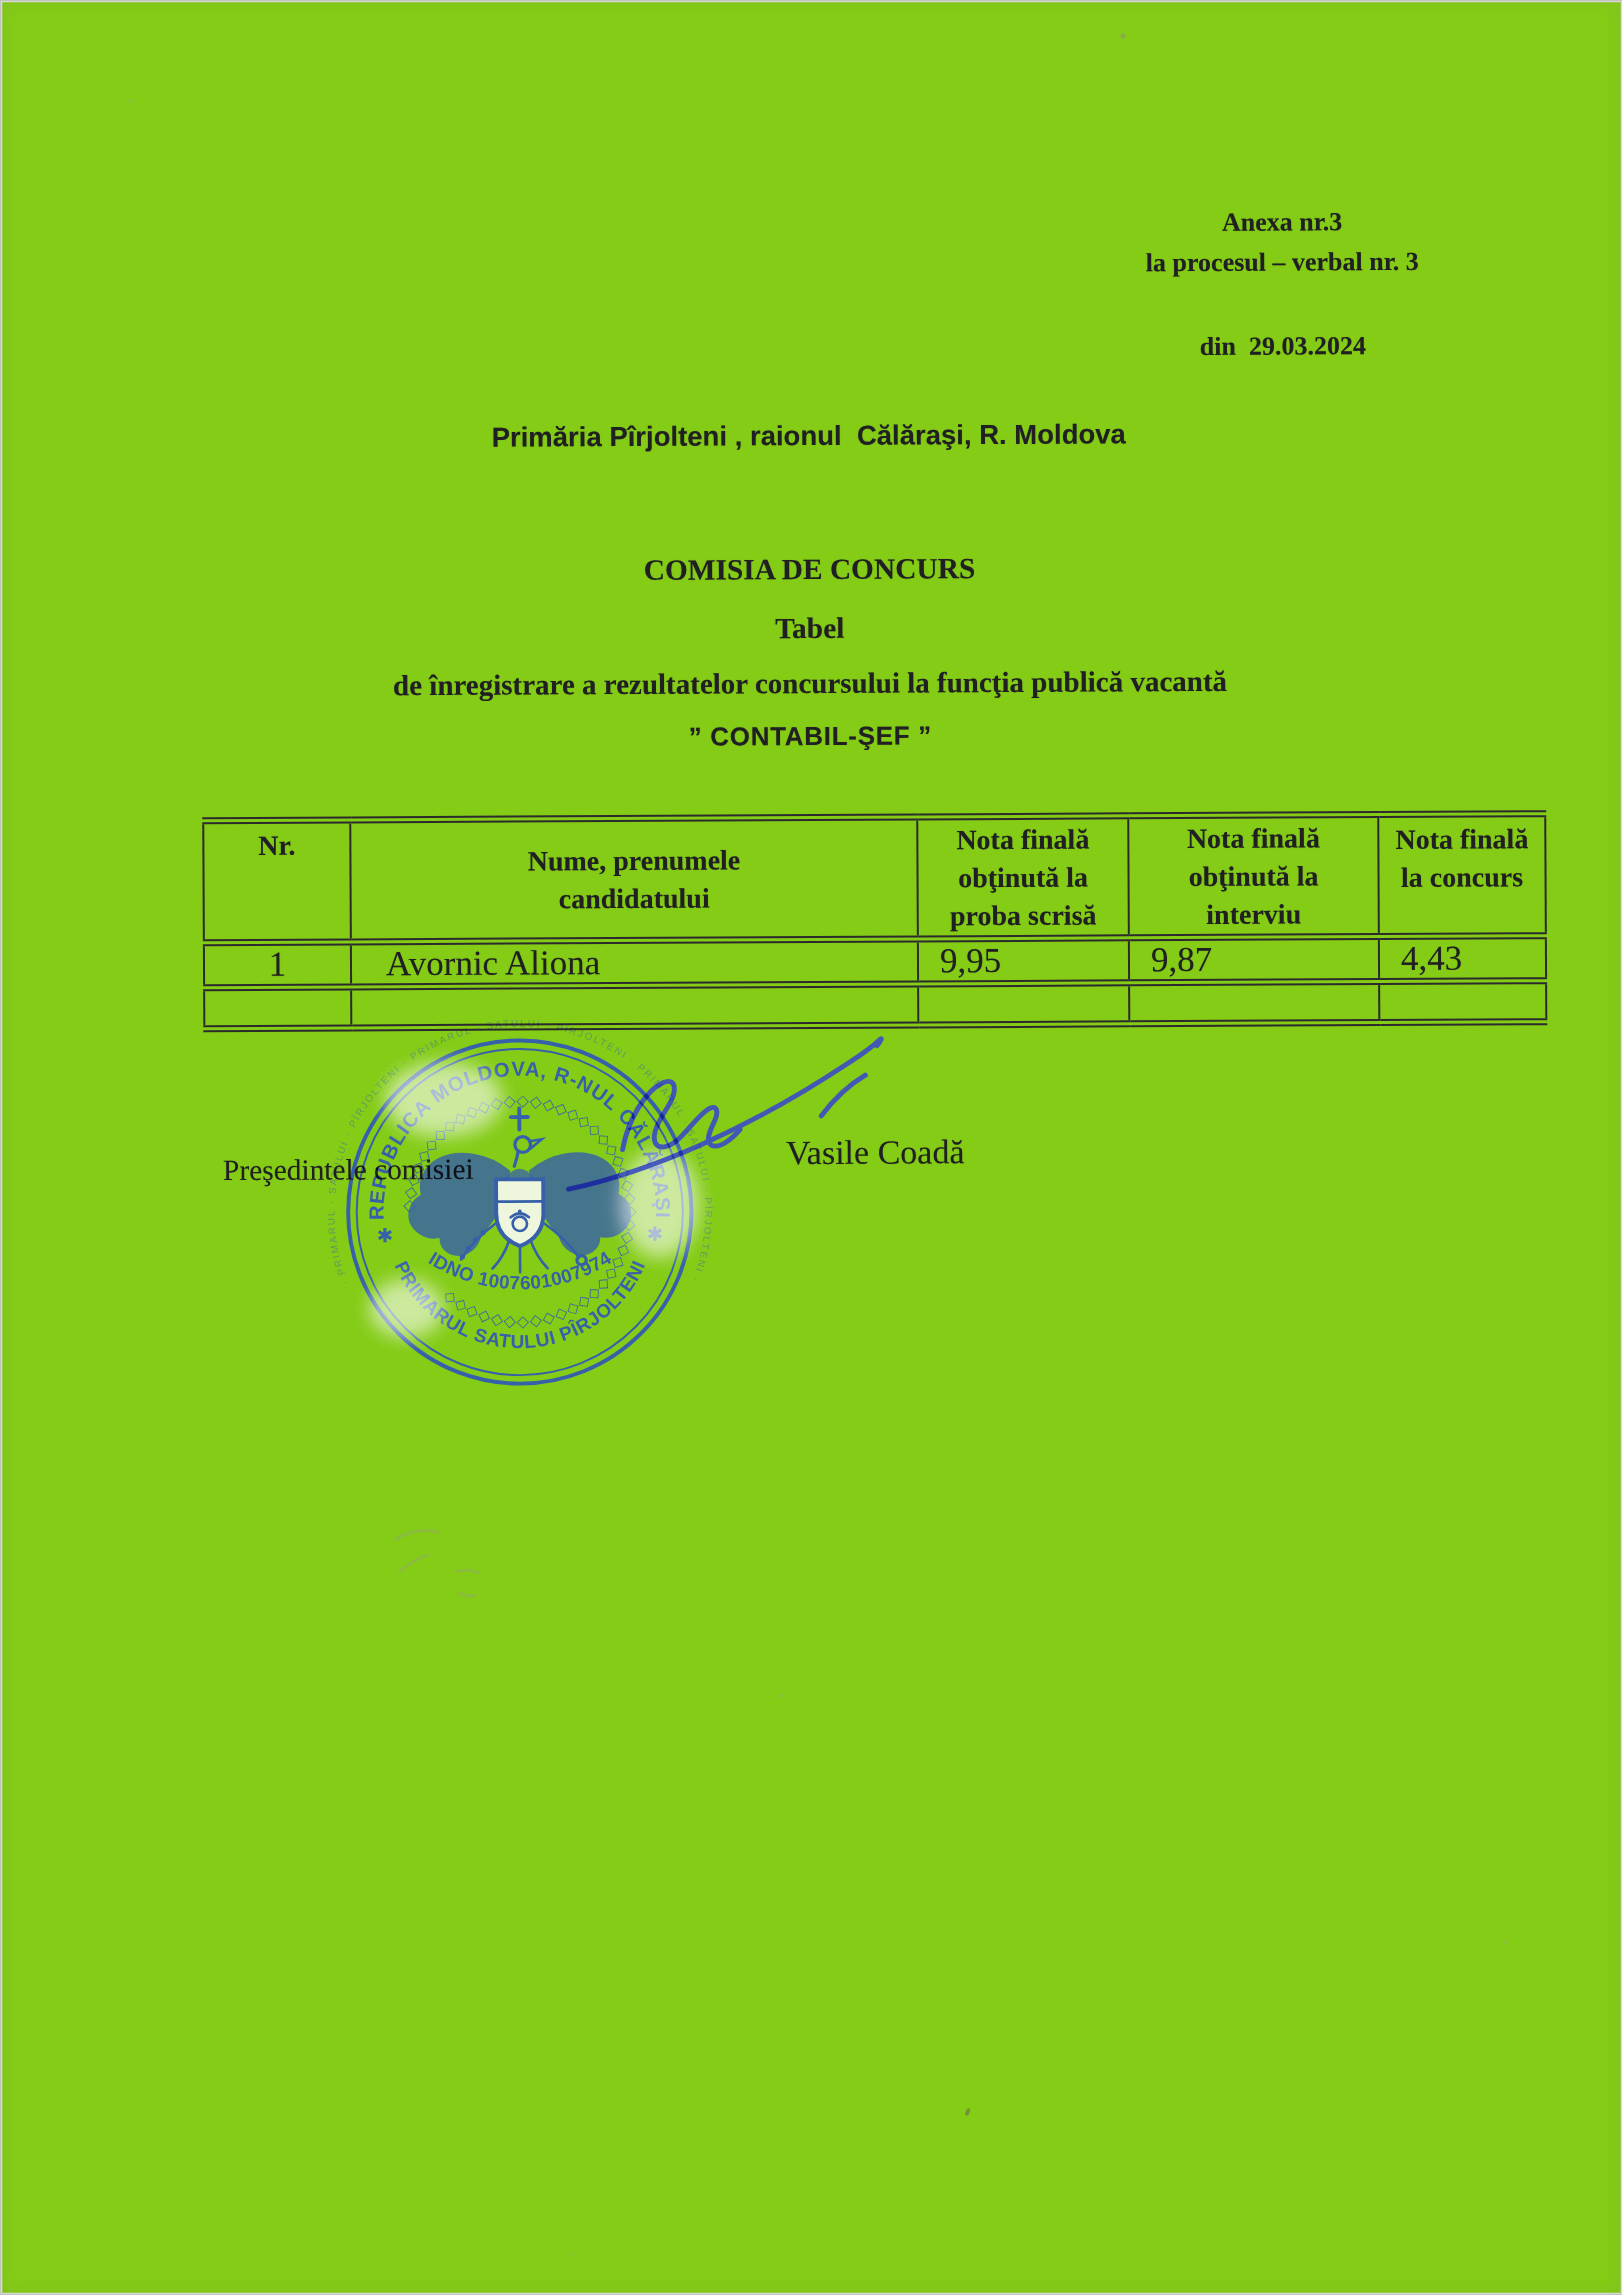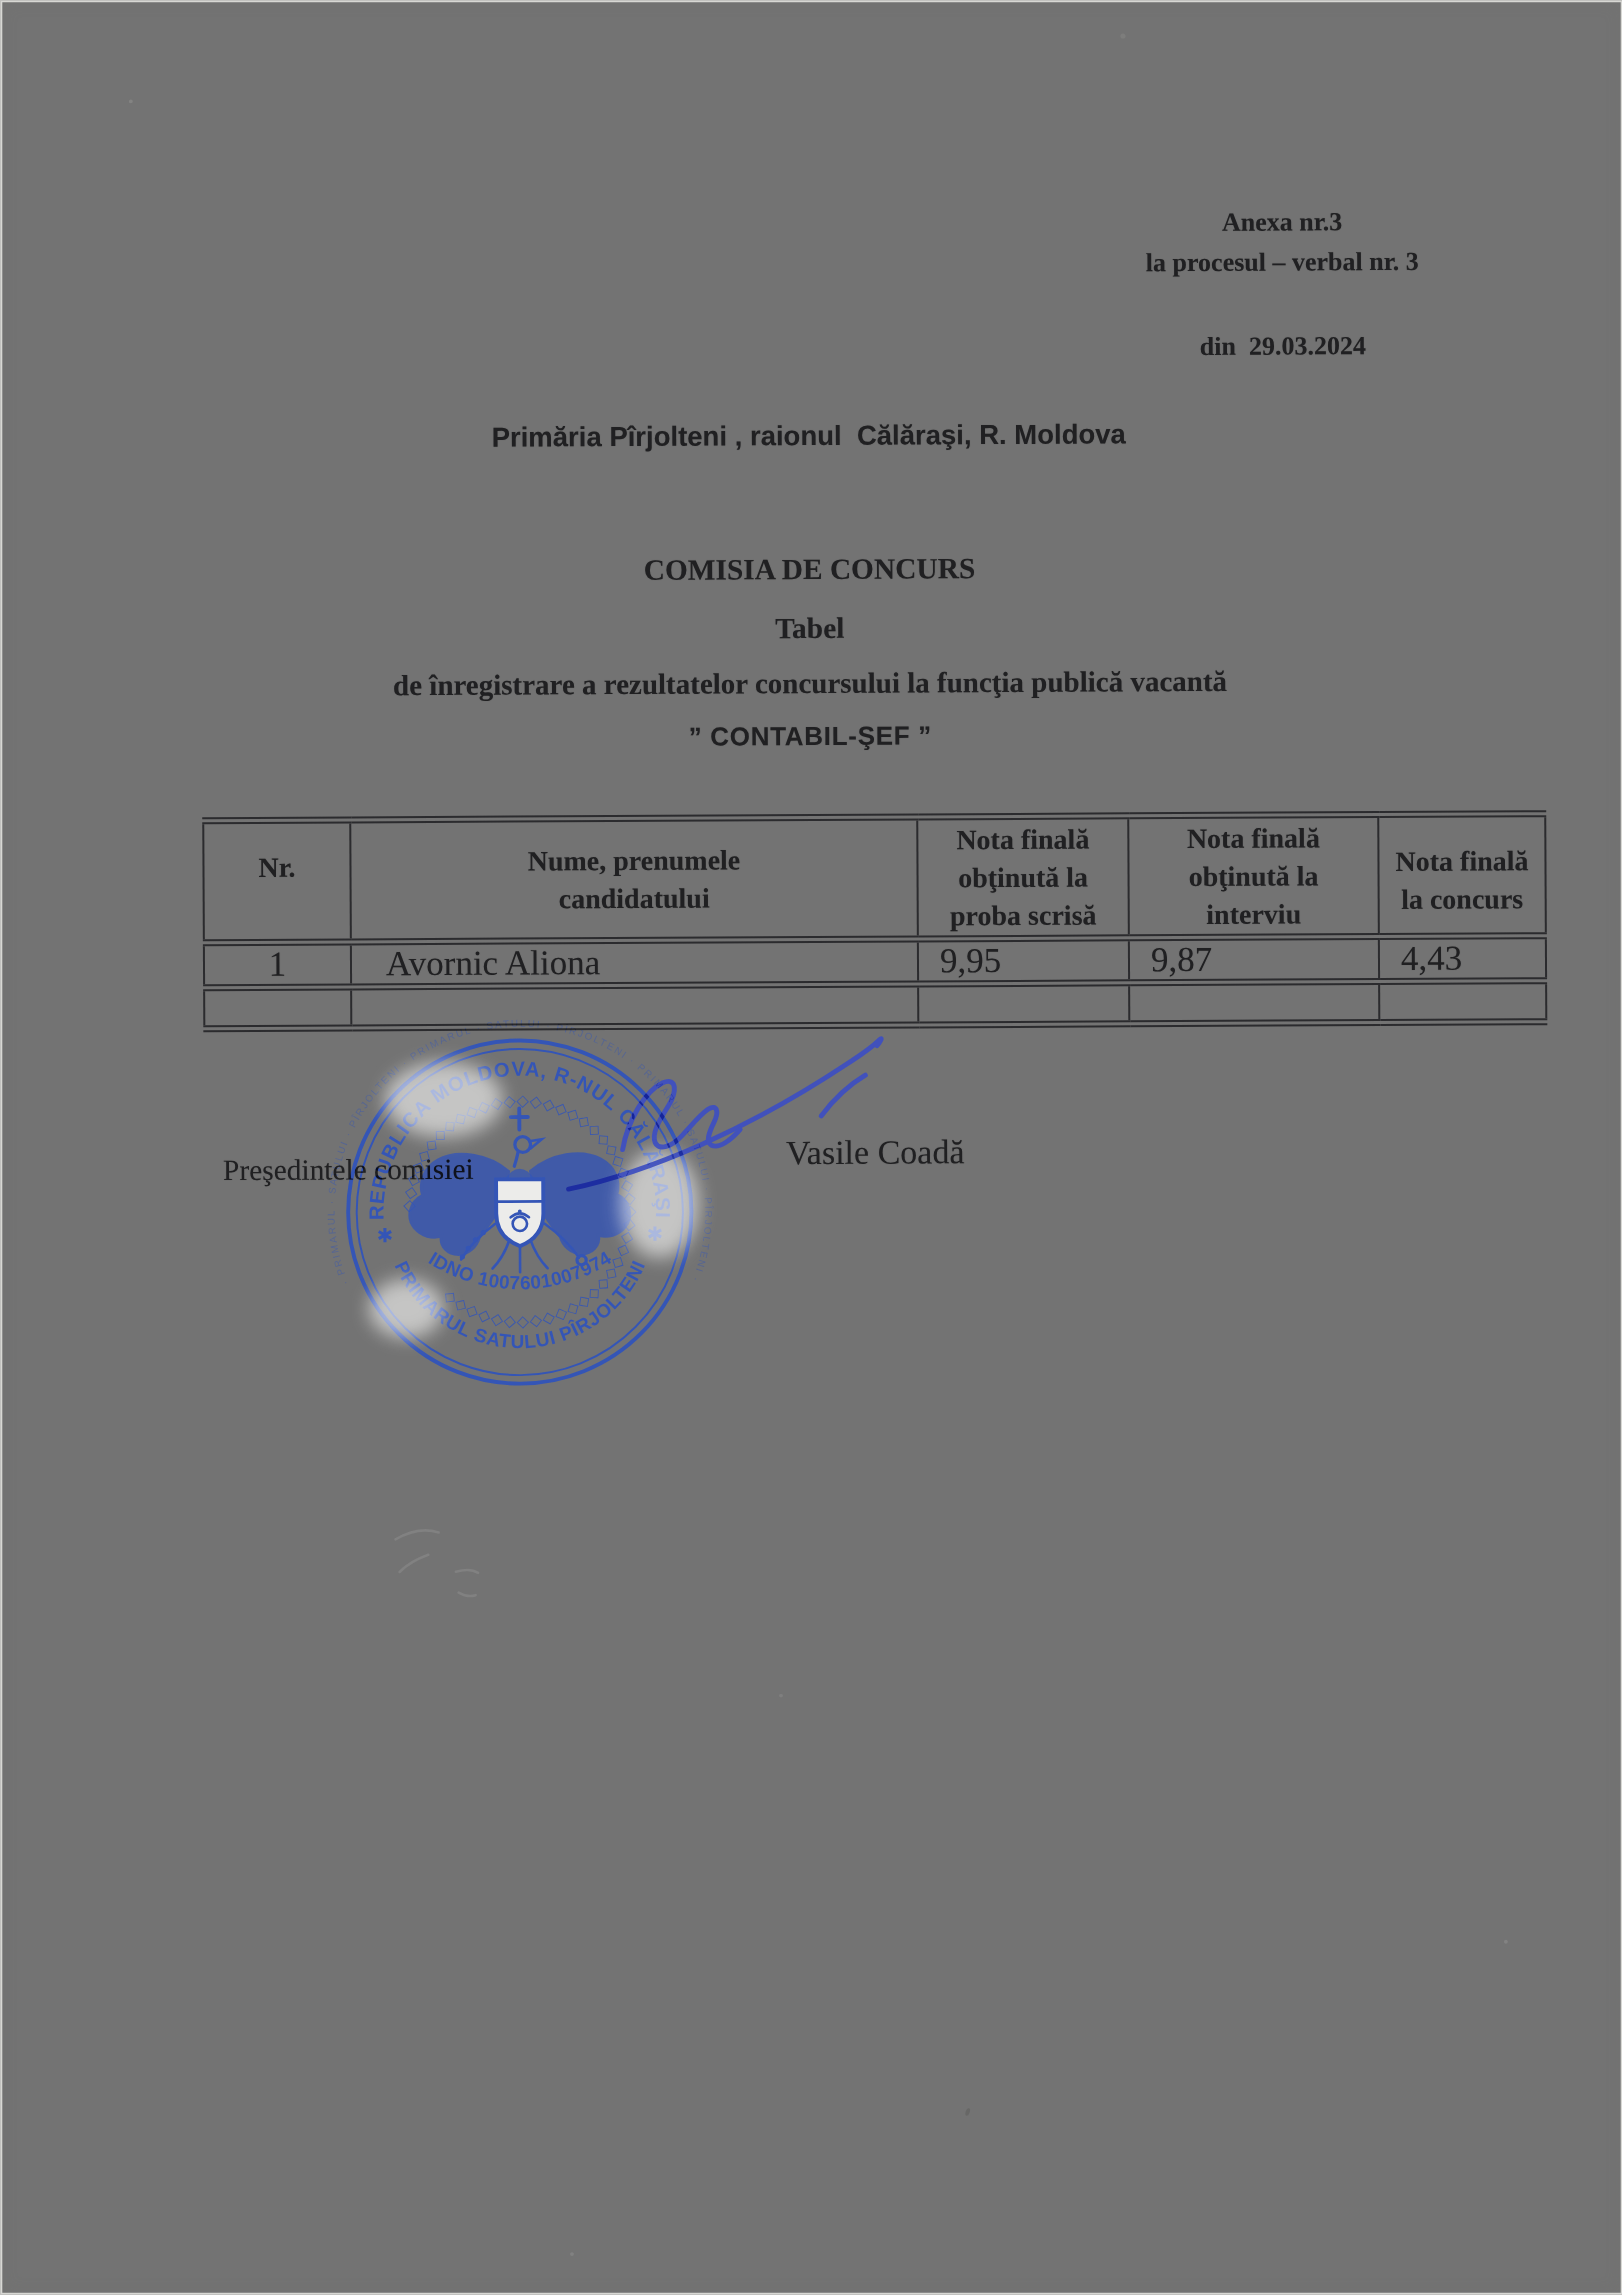--- a/index.html
+++ b/index.html
@@ -1,18 +1,18 @@
 <!DOCTYPE html>
 <html style="font-size:10.5px"><head>
 <meta charset="utf-8">
 <style>
   html,body { margin:0; padding:0; background:#8f8f8d; }
   .page {
     position:relative; width:1623px; height:2295px;
-    background:#737373; overflow:hidden;
+    background:#84cc16; overflow:hidden;
     border:1.3px solid #c2c2bf; box-sizing:border-box;
     box-shadow: inset 0 0 0 1.3px #d8d8d4, inset 0 0 17px rgba(110,110,105,.16);
     font-family:"Liberation Serif", serif; color:#202022;
   }
   .content { position:absolute; left:0; top:0; width:100%; height:100%;
     transform:rotate(-0.3deg); transform-origin:50% 42%; }
   .txt { position:absolute; text-shadow:0 0 1px rgba(40,40,40,.32); }
   .pre { white-space:pre; }
 
   
@@ -36,21 +36,21 @@
     border-collapse:collapse; table-layout:fixed;
     font-size:29px; }
   .results th, .results td {
     border-left:2.6px solid #2b2b2e; border-right:2.6px solid #2b2b2e;
     border-top:7.2px double #2b2b2e; border-bottom:7.2px double #2b2b2e;
     padding:0; overflow:hidden;
   }
   .results th { font-weight:bold; text-align:center; vertical-align:middle;
     white-space:pre-line; line-height:38px; font-size:28px;
     text-shadow:0 0 1px rgba(40,40,40,.32); }
-  .results th.v-top { vertical-align:top; padding-top:25px; }
+  .results th.v-top { vertical-align:top; padding-top:3px; }
   .results tr.hdr { height:122px; }
   .results tr.row { height:41px; }
   .results td { font-size:35px; line-height:38px; vertical-align:middle;
     text-shadow:0 0 1px rgba(40,40,40,.32); }
   .results td.c { text-align:center; }
   .results td.name { padding-left:34px; }
   .results td.val  { padding-left:21px; }
 
   
   .role { left:221px; top:1150px; font-size:29.4px; }

